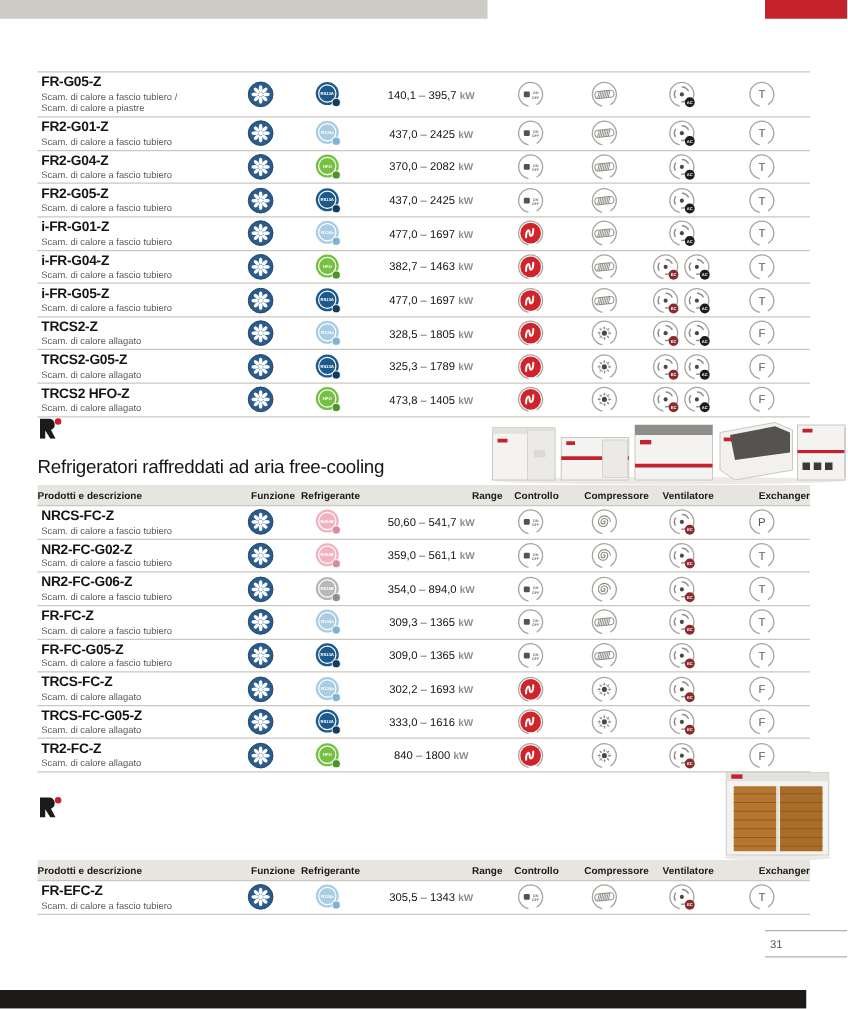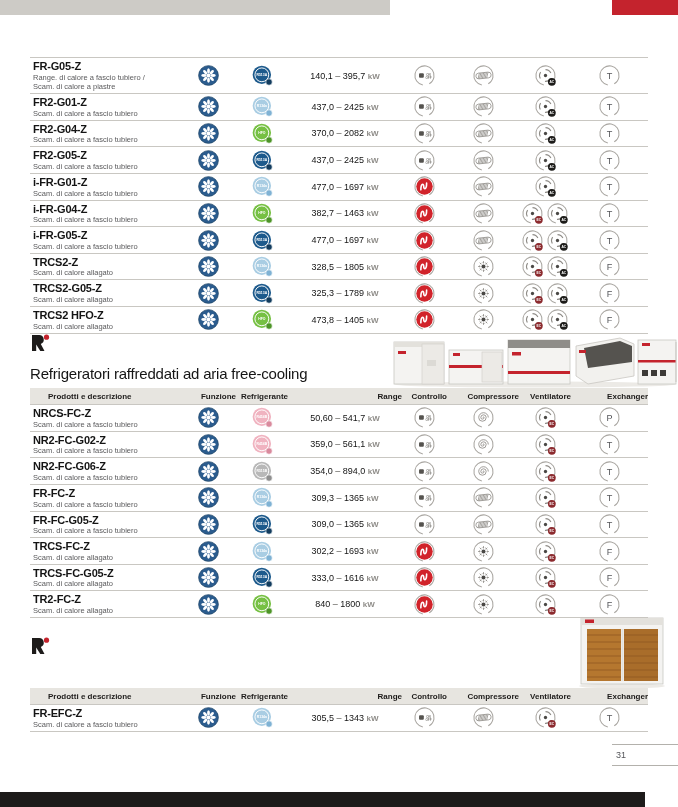--- a/index.html
+++ b/index.html
@@ -12,21 +12,21 @@
   #t1{top:57px}
   #t2{top:388px}
   #t3{top:688px}
   .trow{display:grid;grid-template-columns:150px 56px 52px 114px 45px 72px 52px 77px;
         align-items:center;border-top:1px solid #c9c7c2;min-height:24.6px}
   .trow:last-child{border-bottom:1px solid #c9c7c2}
   .trow.tall{min-height:36px}
   .thead{display:grid;grid-template-columns:150px 56px 52px 114px 45px 72px 52px 77px;
         align-items:center;background:#e7e5e0;height:16px;font-size:8px;font-weight:bold;color:#1d1b1a}
   .thead span{text-align:right}
-  .thead span:first-child{text-align:left;padding-left:18px}
+  .thead span:first-child{text-align:left;padding-left:0}
   .cell-name{padding:2px 0 2px 3px}
   .pname{font-size:11px;font-weight:bold;color:#141414;letter-spacing:-0.2px;line-height:1.15}
   .pdesc{font-size:7.5px;color:#5a5a5c;line-height:1.2}
   .cell-ic{display:flex;justify-content:center;align-items:center;gap:2px}
   .ic{width:23px;height:23px;display:block}
   .cell-range{text-align:center;font-size:9px;color:#141414;white-space:nowrap}
   .cell-range b{font-weight:normal}
   .cell-range .sep{color:#55544f;font-weight:normal}
   .cell-range .kw{color:#8f8d89;font-size:8px;font-weight:bold}
   .section-title{position:absolute;left:30px;font-size:15px;font-weight:normal;color:#151515;letter-spacing:-0.2px}
@@ -46,21 +46,21 @@
 <body>
 
 <div class="page">
   <div class="bar-grey"></div>
   <div class="bar-red"></div>
 
   <div id="t1" class="ptable">
       <div class="trow tall">
       <div class="cell-name">
         <div class="pname">FR-G05-Z</div>
-          <div class="pdesc">Range. di calore a fascio tubiero /</div>
+          <div class="pdesc">Scam. di calore a fascio tubiero /</div>
           <div class="pdesc">Scam. di calore a piastre</div>
         </div>
       <div class="cell-ic">
           <svg class="ic" viewBox="0 0 24 24">
     <circle cx="12" cy="12" r="10.3" fill="#2b5c8e" stroke="#1e4569" stroke-width="0.8"></circle>
     <circle cx="12" cy="12" r="2" fill="#fff"></circle>
             <ellipse cx="12" cy="7.2" rx="1.5" ry="2.8" fill="#fff" transform="rotate(0 12 12)"></ellipse>
             <ellipse cx="12" cy="7.2" rx="1.5" ry="2.8" fill="#fff" transform="rotate(45 12 12)"></ellipse>
             <ellipse cx="12" cy="7.2" rx="1.5" ry="2.8" fill="#fff" transform="rotate(90 12 12)"></ellipse>
             <ellipse cx="12" cy="7.2" rx="1.5" ry="2.8" fill="#fff" transform="rotate(135 12 12)"></ellipse>

